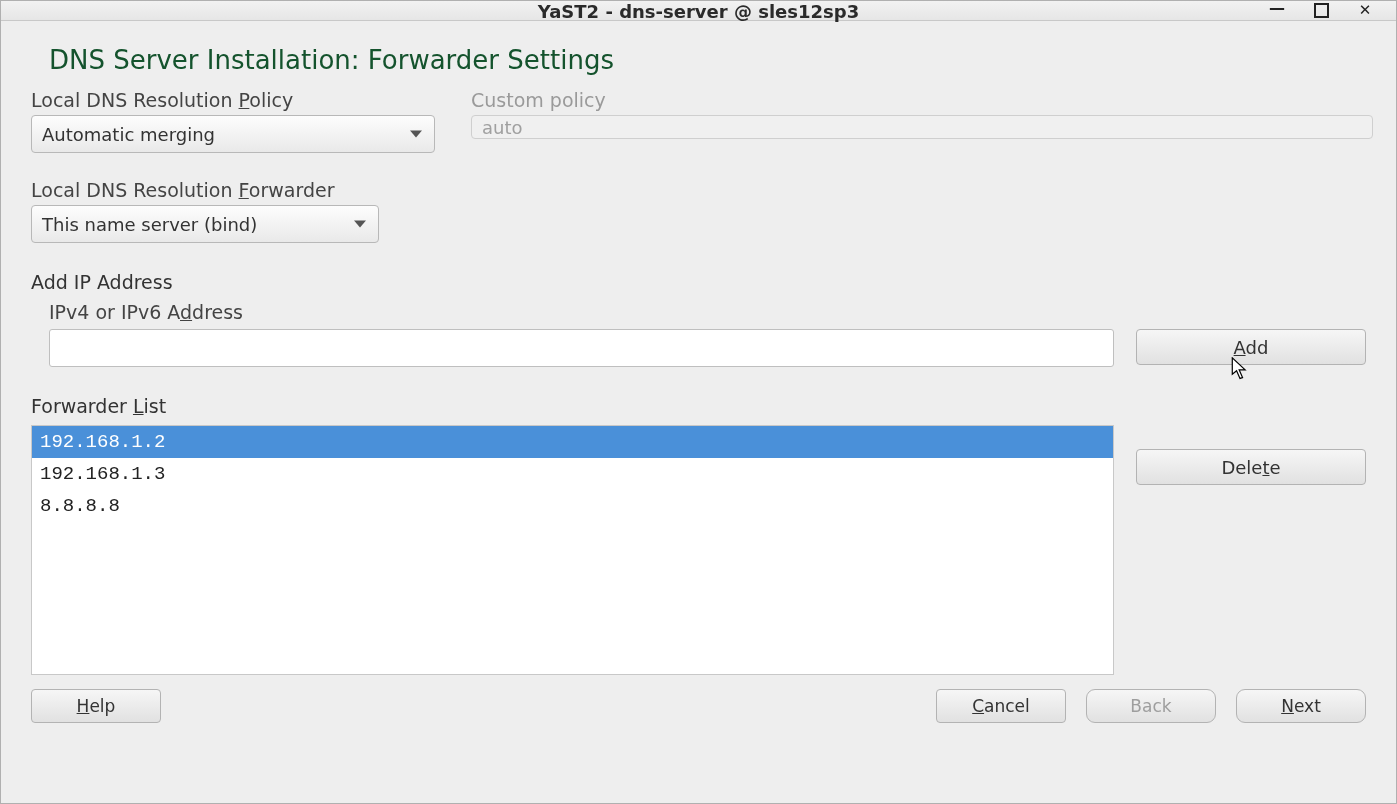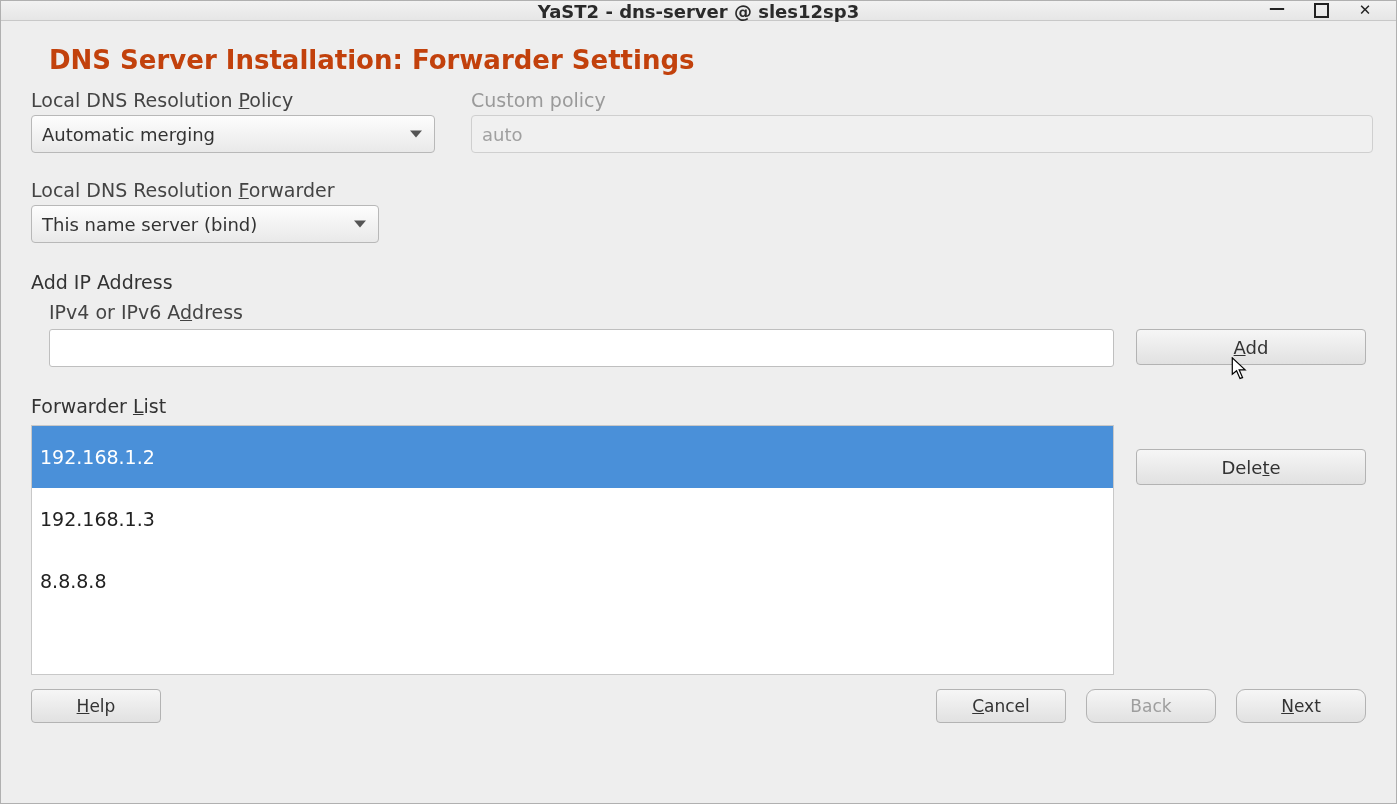--- a/index.html
+++ b/index.html
@@ -56,22 +56,22 @@
   
   .client {
     flex: 1;
     padding: 18px 30px 14px 30px;
     display: flex;
     flex-direction: column;
     background: #eeeeee;
   }
   .page-title {
     font-size: 26px;
-    font-weight: 700;
-    color: #c2410c;
+    font-weight: 400;
+    color: #14532d;
     margin: 6px 0 14px 18px;
   }
   .label {
     font-size: 19px;
     color: #444;
     margin-bottom: 4px;
   }
   .label.disabled { color: #9a9a9a; }
   .u { text-decoration: underline; }
   .row1 {
@@ -101,21 +101,21 @@
     border-right: 6px solid transparent;
     border-top: 7px solid #555;
   }
   .policy-select { width: 404px; }
   .custom-policy-field {
     width: 902px;
     background: #f0f0f0;
     color: #a0a0a0;
     border: 1px solid #cfcfcf;
     border-radius: 4px;
-    height: 38px;
+    height: 24px;
     padding: 0 10px;
     display:flex; align-items:center;
     font-size: 18px;
   }
   .forwarder-select { width: 348px; margin-bottom: 28px;}
   .section-label {
     font-size: 19px;
     color: #333;
     margin-bottom: 8px;
   }
@@ -150,23 +150,24 @@
   .flist-col { flex:1; display:flex; flex-direction:column; }
   .forwarder-list {
     height: 250px;
     background: #ffffff;
     border: 1px solid #c8c8c8;
     font-size: 19px;
     color:#222;
     overflow:auto;
   }
   .forwarder-list .item {
-    padding: 20px 8px;
+    padding: 5px 8px;
     cursor: default;
     white-space: nowrap;
+    font-family: Liberation Mono, monospace;
   }
   .forwarder-list .item.selected {
     background: #4a90d9;
     color: #ffffff;
   }
   .side-buttons {
     display:flex; flex-direction:column; gap:28px;
     width: 230px;
   }
   

